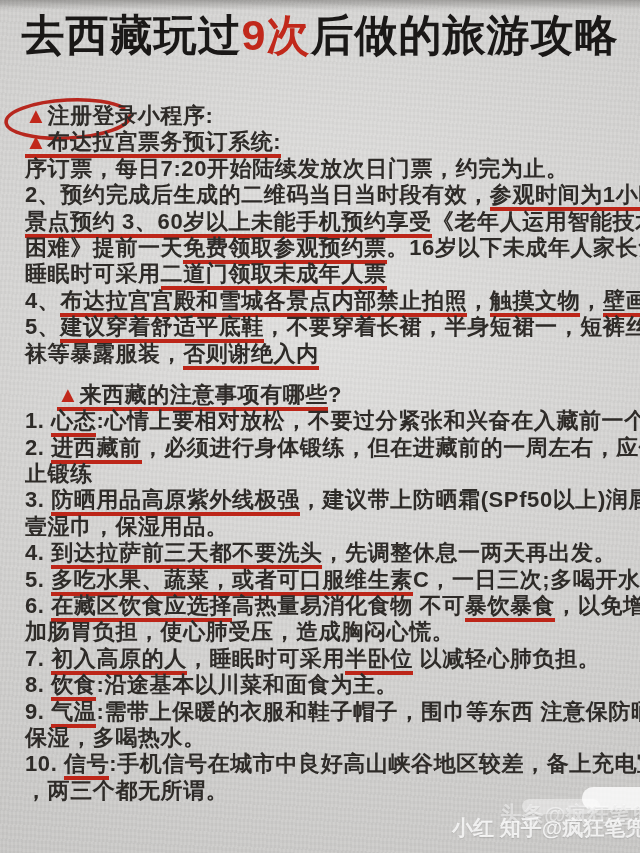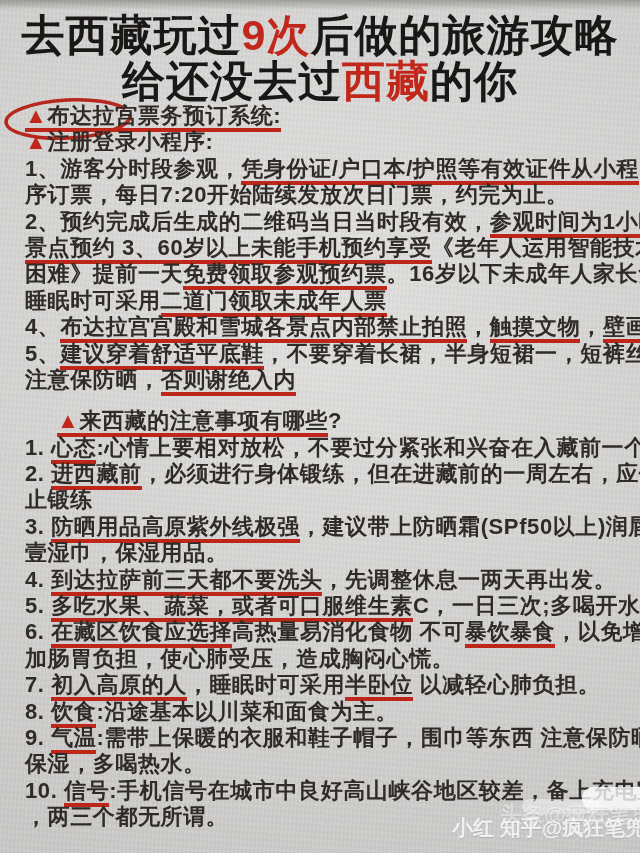--- a/index.html
+++ b/index.html
@@ -45,39 +45,37 @@
   .wm2{left:452px;top:814px;font-size:21px;color:rgba(255,255,255,0.80);
        text-shadow:0 1px 1px rgba(0,0,0,0.12);}
 </style>
 </head>
 <body>
 
 <div class="page">
 
   <div class="title">
       <div class="t-line"><span class="">去西藏玩过</span><span class=" red">9次</span><span class="">后做的旅游攻略</span></div>
-      <div class="t-line"><span class="">给还没去过</span><span class=" red">西藏</span><span class="">的你</span></div>
     </div>
 
   <svg class="circle-svg" width="140" height="50" viewBox="0 0 140 50">
     <ellipse cx="68" cy="25" rx="62" ry="19" fill="none" stroke="#b7271e" stroke-width="3.6" stroke-linecap="round" stroke-dasharray="262 22" transform="rotate(-3 68 25)"></ellipse>
   </svg>
 
   <div class="doc">
+      <div class="line"><span class=" red">▲</span><span class="">注册登录小程序:</span></div>
       <div class="line"><span class=" red u">▲</span><span class=" u">布达拉宫票务预订系统:</span></div>
-      <div class="line"><span class=" red">▲</span><span class="">注册登录小程序:</span></div>
-      <div class="line"><span class="">1、游客分时段参观，</span><span class=" u">凭身份证/户口本/护照等有效证件从小程</span></div>
       <div class="line"><span class="">序订票，每日7:20开始陆续发放次日门票，约完为止。</span></div>
       <div class="line"><span class="">2、预约完成后生成的二维码当日当时段有效，</span><span class=" u">参观时间为1小时</span></div>
       <div class="line"><span class=" u">景点预约 3、60岁以上未能手机预约享受</span><span class="">《老年人运用智能技术</span></div>
       <div class="line"><span class="">困难》提前一天</span><span class=" u">免费领取参观预约票</span><span class="">。16岁以下未成年人家长凭</span></div>
       <div class="line"><span class="">睡眠时可采用</span><span class=" u">二道门领取未成年人票</span></div>
       <div class="line"><span class="">4、</span><span class=" u">布达拉宫宫殿和雪城各景点内部禁止拍照</span><span class="">，</span><span class=" u">触摸文物</span><span class="">，</span><span class=" u">壁画</span></div>
       <div class="line"><span class="">5、</span><span class=" u">建议穿着舒适平底鞋</span><span class="">，不要穿着长裙，半身短裙一，短裤丝</span></div>
-      <div class="line"><span class="">注意保防晒，</span><span class=" u">否则谢绝入内</span></div>
+      <div class="line"><span class="">袜等暴露服装，</span><span class=" u">否则谢绝入内</span></div>
       <div class="line gap"><span class=" red u">▲</span><span class=" u">来西藏的注意事项有哪些</span><span class="">?</span></div>
       <div class="line"><span class="">1. </span><span class=" u">心态</span><span class="">:心情上要相对放松，不要过分紧张和兴奋在入藏前一个</span></div>
       <div class="line"><span class="">2. </span><span class=" u">进西藏前</span><span class="">，必须进行身体锻练，但在进藏前的一周左右，应停</span></div>
       <div class="line"><span class="">止锻练</span></div>
       <div class="line"><span class="">3. </span><span class=" u">防晒用品高原紫外线极强</span><span class="">，建议带上防晒霜(SPf50以上)润唇</span></div>
       <div class="line"><span class="">壹湿巾，保湿用品。</span></div>
       <div class="line"><span class="">4. </span><span class=" u">到达拉萨前三天都不要洗头</span><span class="">，先调整休息一两天再出发。</span></div>
       <div class="line"><span class="">5. </span><span class=" u">多吃水果、蔬菜，或者可口服维生素</span><span class="">C，一日三次;多喝开水</span></div>
       <div class="line"><span class="">6. </span><span class=" u">在藏区饮食应选择</span><span class="">高热量易消化食物 不可</span><span class=" u">暴饮暴食</span><span class="">，以免增</span></div>
       <div class="line"><span class="">加肠胃负担，使心肺受压，造成胸闷心慌。</span></div>

